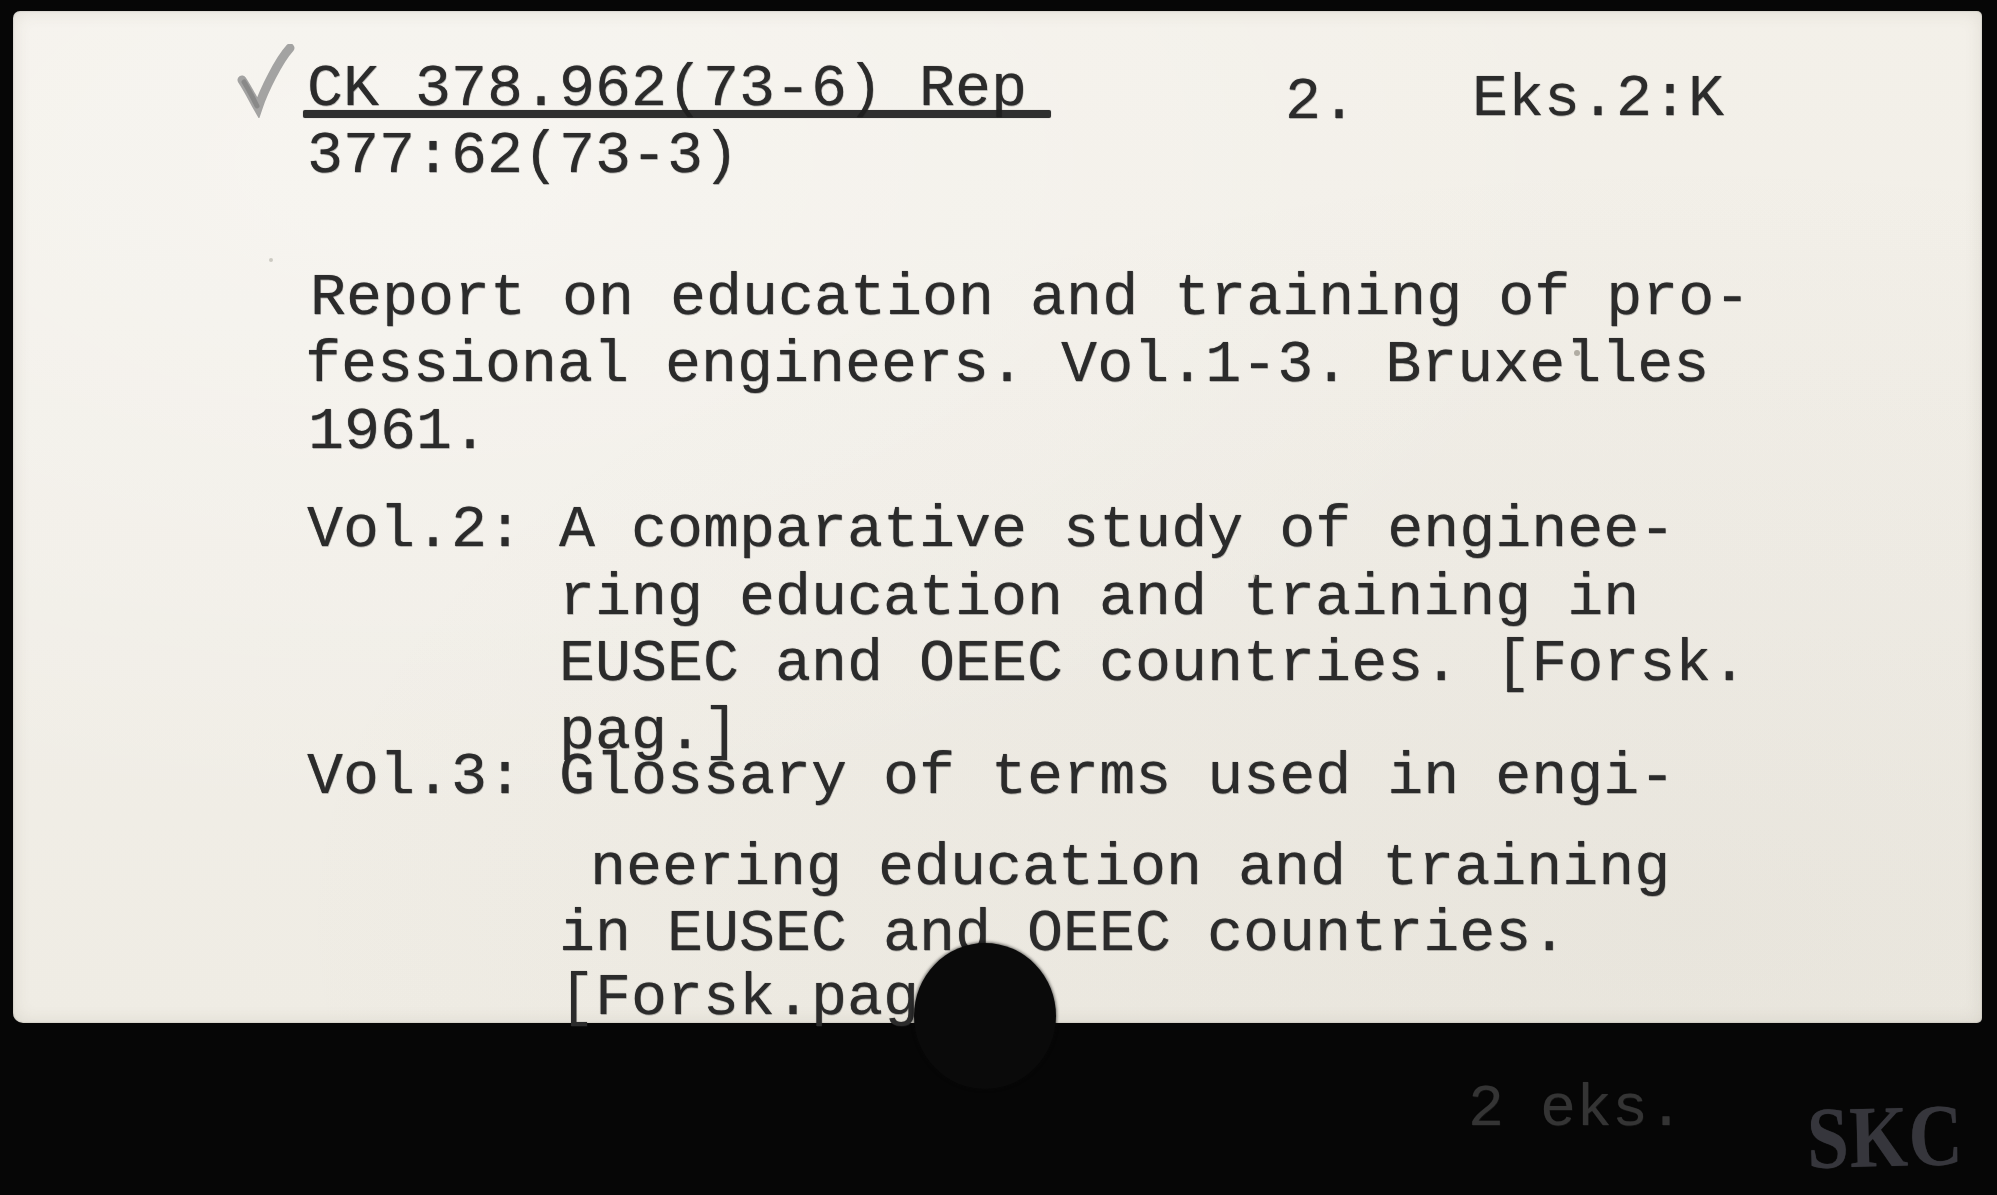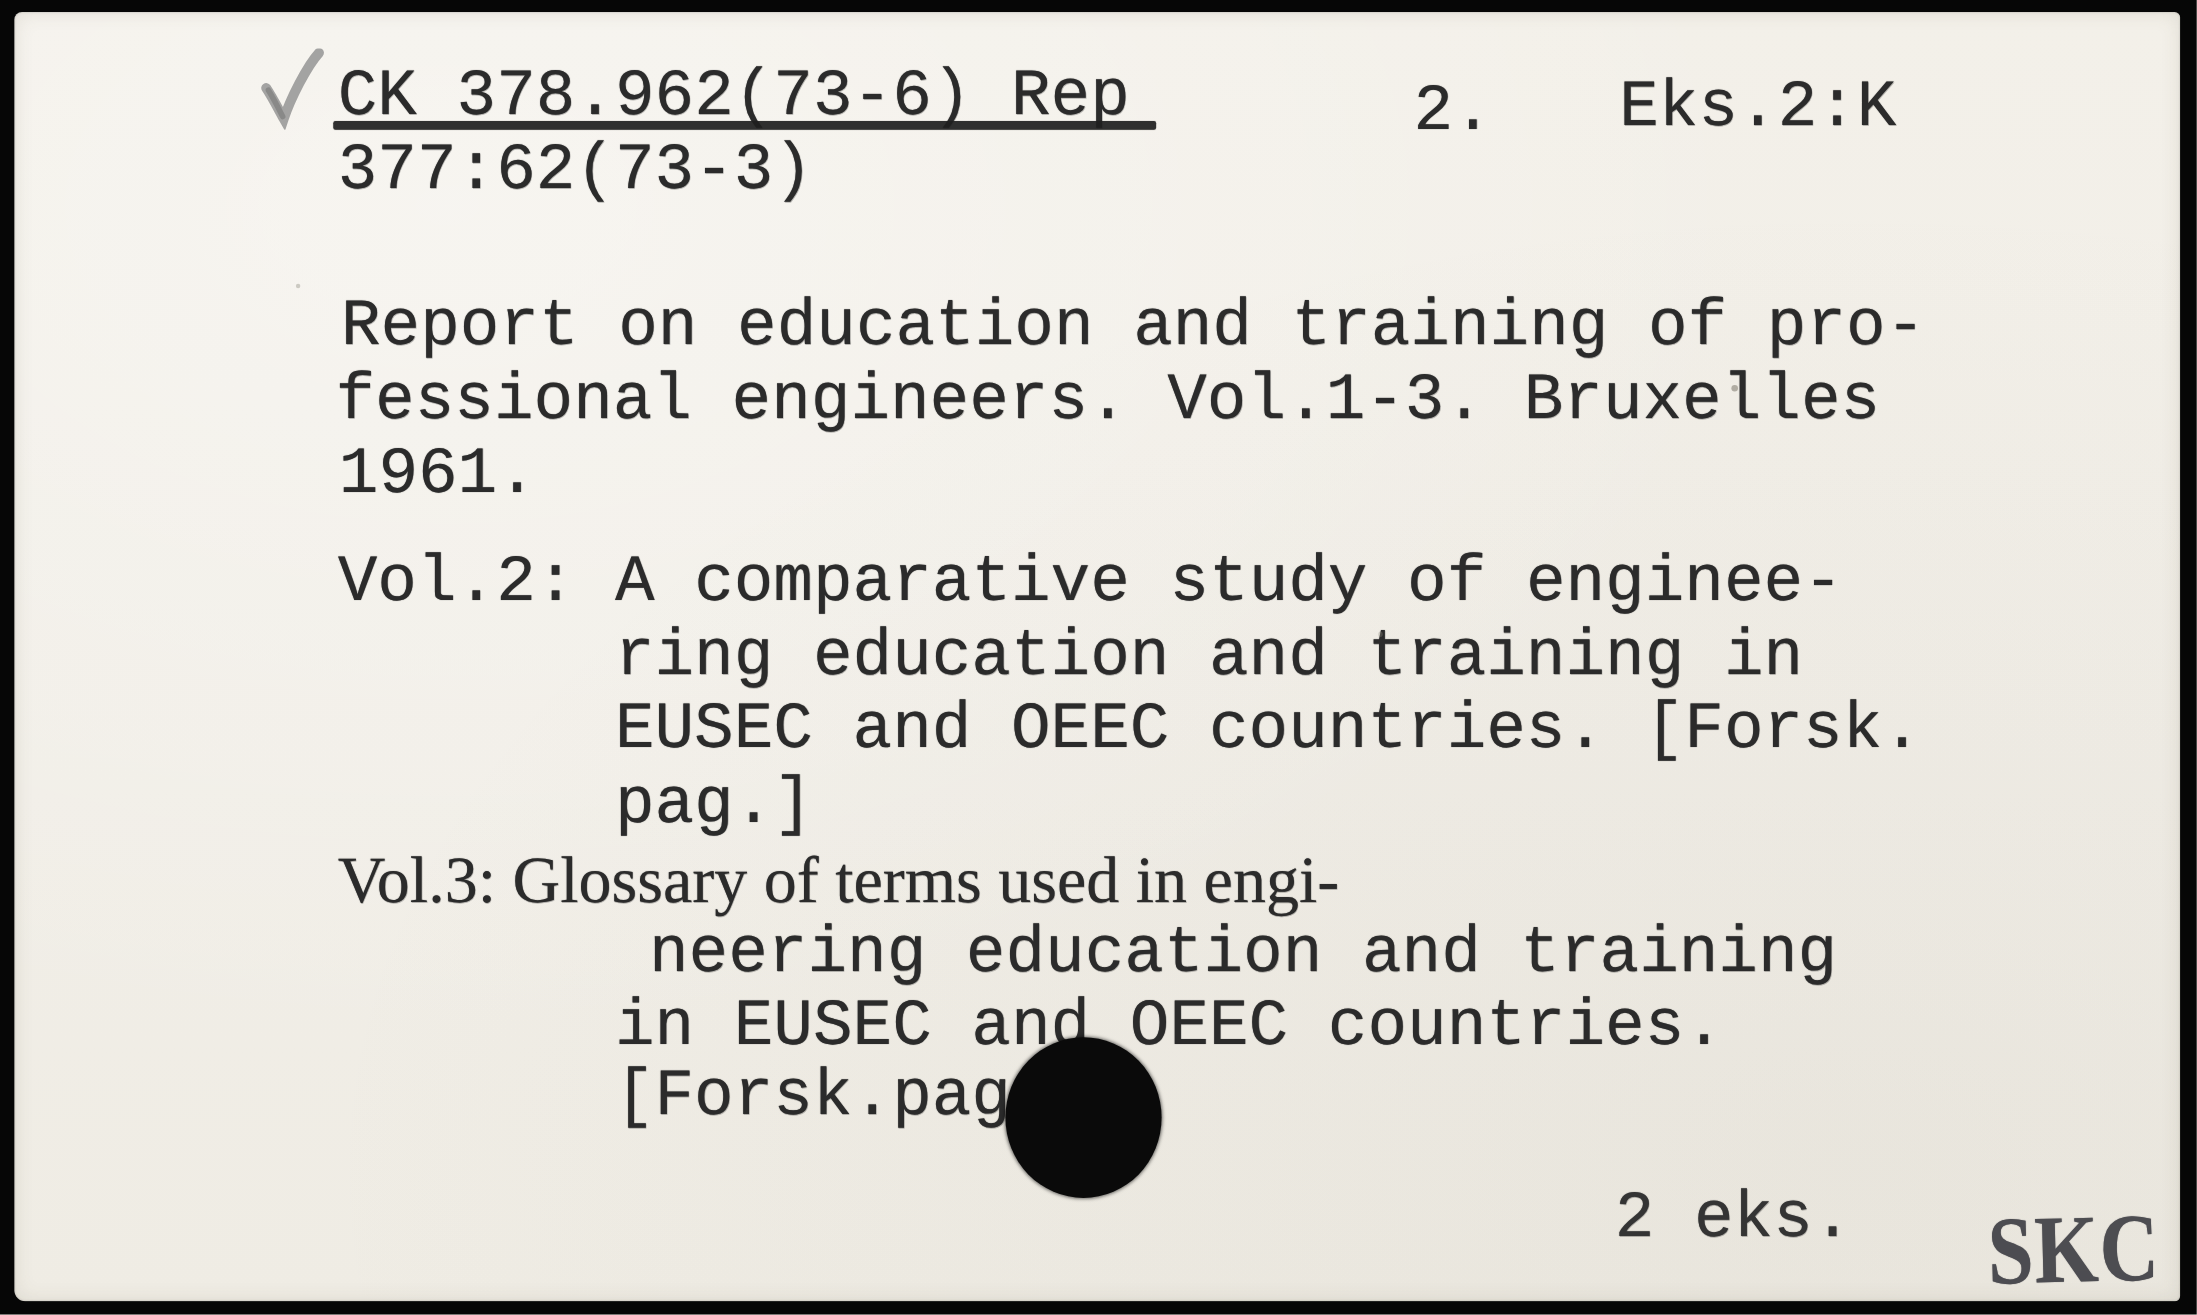--- a/index.html
+++ b/index.html
@@ -2,21 +2,21 @@
 <html><head>
 <meta charset="utf-8">
 <style>
   html,body{margin:0;padding:0;}
   body{
     width:1997px;height:1195px;position:relative;overflow:hidden;
     background:#060606;
     font-family:"Liberation Mono","DejaVu Sans Mono",monospace;
   }
   .card{
-    position:absolute;left:13px;top:11px;width:1969px;height:1172px;
+    position:absolute;left:13px;top:11px;width:1969px;height:1012px;
     background:#f2efe8;
     background-image:
       radial-gradient(ellipse at 20% 15%, rgba(255,255,255,.35), rgba(255,255,255,0) 55%),
       radial-gradient(ellipse at 85% 90%, rgba(120,110,90,.06), rgba(0,0,0,0) 60%),
       linear-gradient(180deg,#f3f0e9 0%,#f1eee7 60%,#efece4 100%);
     border-radius:7px 5px 5px 10px;
     box-shadow:inset 0 0 18px rgba(90,80,60,.12), inset 0 0 2px rgba(0,0,0,.25);
   }
   .tw{
     position:absolute;
@@ -72,21 +72,21 @@
 
   <div class="tw" style="left:297px;top:257px;">Report on education and training of pro-</div>
   <div class="tw" style="left:292px;top:324px;text-align:right;">fessional engineers. Vol.1-3. Bruxelles</div>
   <div class="tw" style="left:295px;top:391px;">1961.</div>
 
   <div class="tw" style="left:294px;top:489px;">Vol.2: A comparative study of enginee-</div>
   <div class="tw" style="left:546px;top:623px;">EUSEC and OEEC countries. [Forsk.</div>
   <div class="tw" style="left:546px;top:557px;">ring education and training in</div>
   <div class="tw" style="left:546px;top:691px;">pag.]</div>
 
-  <div class="tw" style="left:294px;top:759px;font-family:Liberation Serif, serif;">Vol.3: Glossary of terms used in engi-</div>
+  <div class="tw" style="left:294px;top:736px;">Vol.3: Glossary of terms used in engi-</div>
   <div class="tw" style="left:577px;top:827px;">neering education and training</div>
   <div class="tw" style="left:546px;top:893px;">in EUSEC and OEEC countries.</div>
   <div class="tw" style="left:546px;top:957px;text-align:center;">[Forsk.pag</div>
 
   <div class="punch-hole"></div>
 
   <div class="tw faded" style="left:1455px;top:1068px;">2 eks.</div>
   <div class="stamp">SKC</div>
 
   <div class="speck s1"></div>

